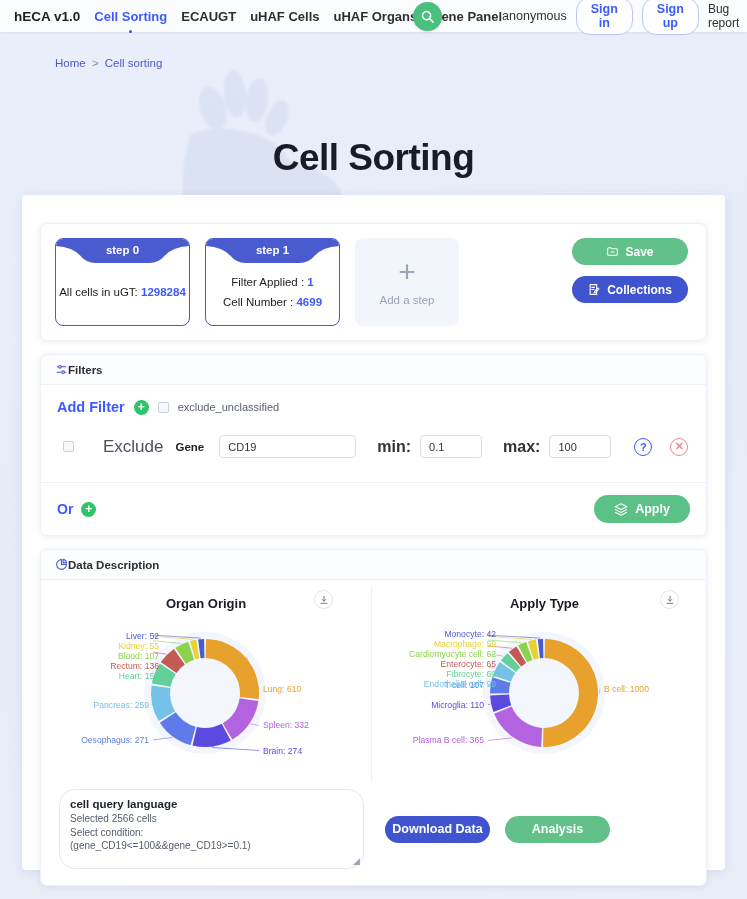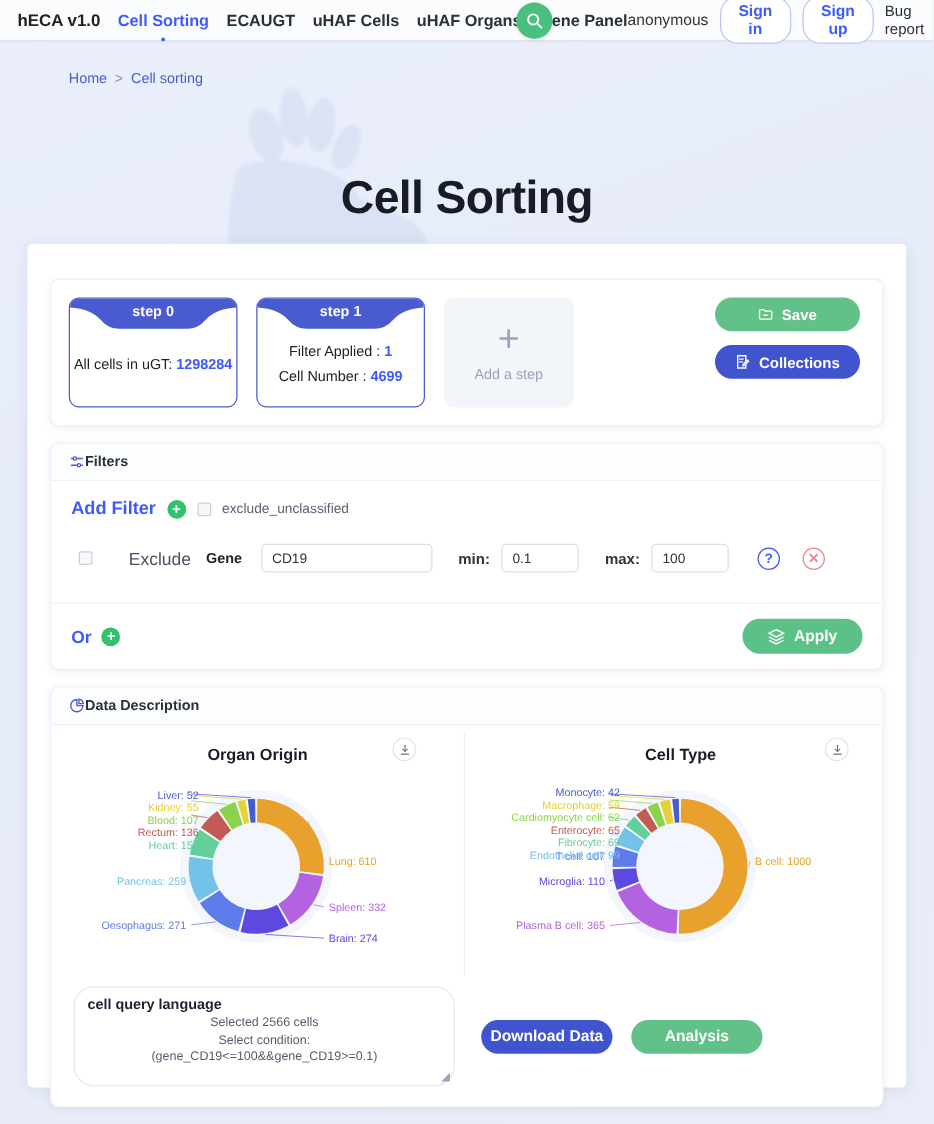--- a/index.html
+++ b/index.html
@@ -155,29 +155,29 @@
     width: 15px; height: 15px; border-radius: 50%; background: #2fc36a;
     color: #fff; font-size: 12px; line-height: 14px; text-align: center;
     cursor: pointer; font-weight: bold;
   }
   .chk {
     width: 11px; height: 11px; border: 1px solid #c9cfdb;
     border-radius: 2px; background: #f6f8fb; cursor: pointer; flex: none;
   }
   .small-label { font-size: 11px; color: #5a6170; }
   .filter-row { display: flex; align-items: center; gap: 9px; padding: 6px 0 14px 6px; }
-  .exclude-label { font-size: 14px; color: #4a5160; padding-left: 20px; }
+  .exclude-label { font-size: 17px; color: #4a5160; padding-left: 20px; }
   .gene-label { font-size: 11.5px; font-weight: bold; color: #222; margin-left: 3px; }
   .txt-input {
     height: 23px; border: 1px solid #d9dfe9; border-radius: 4px;
     background: #fff; font-size: 11px; color: #333;
     padding: 0 8px; font-family: "Liberation Sans", sans-serif;
   }
   .input-gene { width: 137px; margin-left: 6px; }
-  .minmax-label { font-size: 12px; font-weight: bold; color: #333; margin-left: 12px; }
+  .minmax-label { font-size: 16px; font-weight: bold; color: #333; margin-left: 12px; }
   .input-num { width: 62px; }
   .icon-circle {
     width: 18px; height: 18px; border-radius: 50%;
     display: flex; align-items: center; justify-content: center;
     font-size: 11px; font-weight: bold; cursor: pointer; flex: none;
   }
   .ic-help { border: 1.5px solid #3d5afe; color: #3d5afe; margin-left: 14px; }
   .ic-del  { border: 1.5px solid #e98a95; color: #e98a95; margin-left: 9px; }
   .or-row {
     display: flex; align-items: center; gap: 8px;
@@ -207,21 +207,21 @@
     display: flex; align-items: center; justify-content: center;
     cursor: pointer;
   }
   .chart-svg { display: block; margin: 0 auto; }
   .bottom-row { display: flex; align-items: flex-start; padding: 8px 18px 16px 18px; }
   .cql-box {
     width: 305px; height: 80px; border: 1px solid #e4e8f0; border-radius: 16px;
     padding: 8px 10px; position: relative; background: #fff;
   }
   .cql-title { font-size: 11.5px; font-weight: bold; color: #1d2230; margin-bottom: 2px; }
-  .cql-line { font-size: 10px; color: #555d6b; line-height: 13.5px; text-align: center; }
+  .cql-line { font-size: 10px; color: #555d6b; line-height: 13.5px; }
   .resize-grip {
     position: absolute; right: 3px; bottom: 2px;
     font-size: 9px; color: #9aa4b8; transform: rotate(0deg);
   }
   .bottom-btns { margin-left: auto; display: flex; gap: 15px; align-self: center; padding-right: 78px; }
   .big-btn {
     width: 105px; height: 27px; border-radius: 14px; border: none;
     color: #fff; font-size: 12.5px; font-weight: bold; cursor: pointer;
     font-family: "Liberation Sans", sans-serif;
   }
@@ -437,21 +437,21 @@
               <path d="M149.02066617172986 28.11917928500705 A54 54 0 0 1 155.2616645003783 26.71171336310342 L158.33626402802298 45.46129569830777 A35 35 0 0 0 154.2911725187138 46.373542129171234 Z" fill="#e6d234"></path>
               <text x="118" y="36" fill="#e6d234" font-size="8.6" font-family="&quot;Liberation Sans&quot;, sans-serif" text-anchor="end">Kidney: 55</text>
               <path d="M151.90030866018103 26.34743743789017 L112 23.420934025411448" stroke="#e6d234" stroke-width="0.7" fill="none" opacity="0.85"></path>
               <path d="M157.12672204202906 26.439211636566895 A54 54 0 0 1 163.0575700523867 26.008224461554875 L163.38916577469507 45.00533066952631 A35 35 0 0 0 159.54509761983365 45.28467420888595 Z" fill="#4a5bd0"></path>
               <text x="118" y="26" fill="#4a5bd0" font-size="8.6" font-family="&quot;Liberation Sans&quot;, sans-serif" text-anchor="end">Liver: 52</text>
               <path d="M160.01373138746695 25.144647822215795 L112 22.15253770342757" stroke="#4a5bd0" stroke-width="0.7" fill="none" opacity="0.85"></path>
             </svg>
         </div>
 
         <div class="chart-col">
-          <div class="chart-title">Cell Type</div>
+          <div class="chart-title">Apply Type</div>
           <div class="dl-btn">
             <svg width="10" height="10" viewBox="0 0 24 24" fill="none" stroke="#6b7280" stroke-width="2.2">
               <line x1="12" y1="3" x2="12" y2="14" stroke-linecap="round"></line>
               <polyline points="7,10 12,15 17,10"></polyline>
               <line x1="5" y1="20" x2="19" y2="20" stroke-linecap="round"></line>
             </svg>
           </div>
           <svg class="chart-svg" id="chart1" width="345" height="160" viewBox="0 0 345 160">
               <circle cx="172" cy="80" r="61" fill="#f3f6fc"></circle>
               <path d="M172.9424299476133 26.008224461554875 A54 54 0 1 1 171.055664422535 133.99174224191265 L171.38793064423564 114.99464774938782 A35 35 0 1 0 172.61083422530493 45.00533066952631 Z" fill="#e8a12c"></path>

